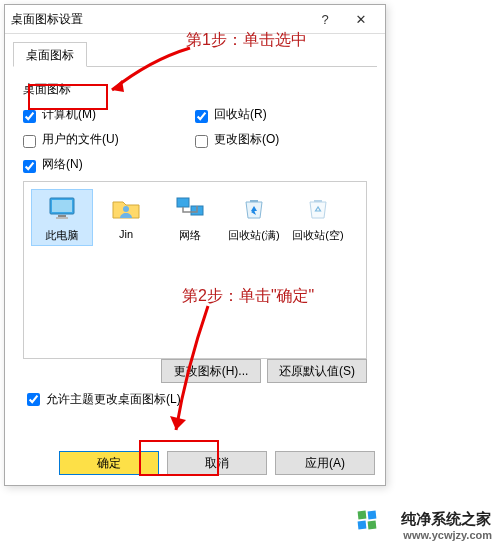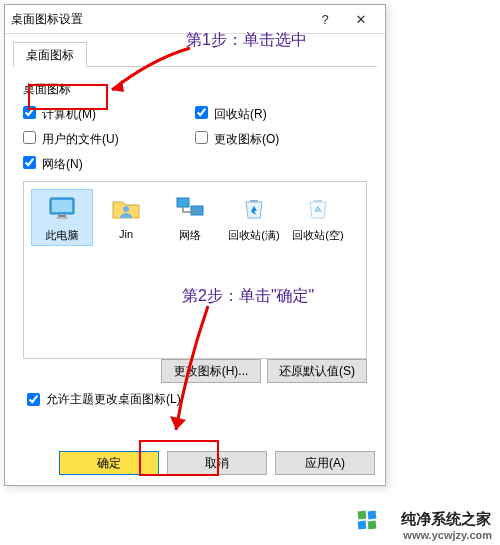--- a/index.html
+++ b/index.html
@@ -6,34 +6,34 @@
 .dialog{position:absolute;left:4px;top:4px;width:380px;height:480px;border:1px solid #aaa;background:#fff;box-shadow:2px 2px 8px rgba(0,0,0,0.15)}
 .titlebar{height:28px;border-bottom:1px solid #ddd;display:flex;align-items:center;padding:0 6px;font-size:12px}
 .titlebar-title{flex:1}
 .titlebar-btns{display:flex}
 .titlebar-btn{width:36px;height:22px;display:flex;align-items:center;justify-content:center;font-size:13px;color:#333}
 .tab-strip{margin:8px 8px 0 8px;height:24px;border-bottom:1px solid #ccc;display:flex}
 .tab{border:1px solid #ccc;border-bottom:1px solid #fff;background:#fff;padding:4px 12px;font-size:12px;margin-bottom:-1px;position:relative}
 .content{padding:10px 18px}
 .group-label{margin:4px 0 8px 0}
 .checkrow{display:flex;margin-bottom:8px}
-.checkcell{width:50%;display:flex;align-items:flex-start;gap:6px}
+.checkcell{width:50%;display:flex;align-items:flex-end;gap:6px}
 input[type=checkbox]{width:13px;height:13px;margin:0}
 .iconbox{border:1px solid #ccc;margin-top:8px;height:160px;padding:8px;background:#fff}
 .iconrow{display:flex;gap:4px}
 .desktop-icon{width:56px;display:flex;flex-direction:column;align-items:center;gap:4px;padding:2px;cursor:pointer}
 .desktop-icon.selected{background:#cce8ff;outline:1px solid #99d1ff}
 .desktop-icon .lbl{font-size:11px;text-align:center}
 .btnrow{display:flex;justify-content:flex-end;gap:6px;margin-top:0}
 .btn{min-width:78px;height:22px;border:1px solid #adadad;background:#e1e1e1;font-size:12px;display:flex;align-items:center;justify-content:center;padding:0 10px;cursor:pointer}
 .btn.default{background:#fde047;border-color:#0078d7}
 .allow-theme{margin:8px 0 0 4px;display:flex;align-items:center;gap:6px}
 .footer-btns{position:absolute;right:10px;bottom:10px;display:flex;gap:8px}
 .annot-red{position:absolute;border:2px solid #e60000;pointer-events:none}
-.annot-text{position:absolute;color:#4c1d95;font-size:16px;font-weight:400;pointer-events:none}
+.annot-text{position:absolute;color:#b91c1c;font-size:16px;font-weight:400;pointer-events:none}
 .arrow{position:absolute;pointer-events:none}
 .watermark{position:absolute;right:8px;bottom:4px;display:flex;align-items:flex-start;gap:24px;font-size:15px;color:#222;font-weight:bold}
 .wm-logo{width:20px;height:20px}
 .wm-url{font-size:11px;color:#666;font-weight:bold;margin-left:2px}
 svg{display:block}
 </style>
 </head>
 <body>
 
 <div class="dialog">

